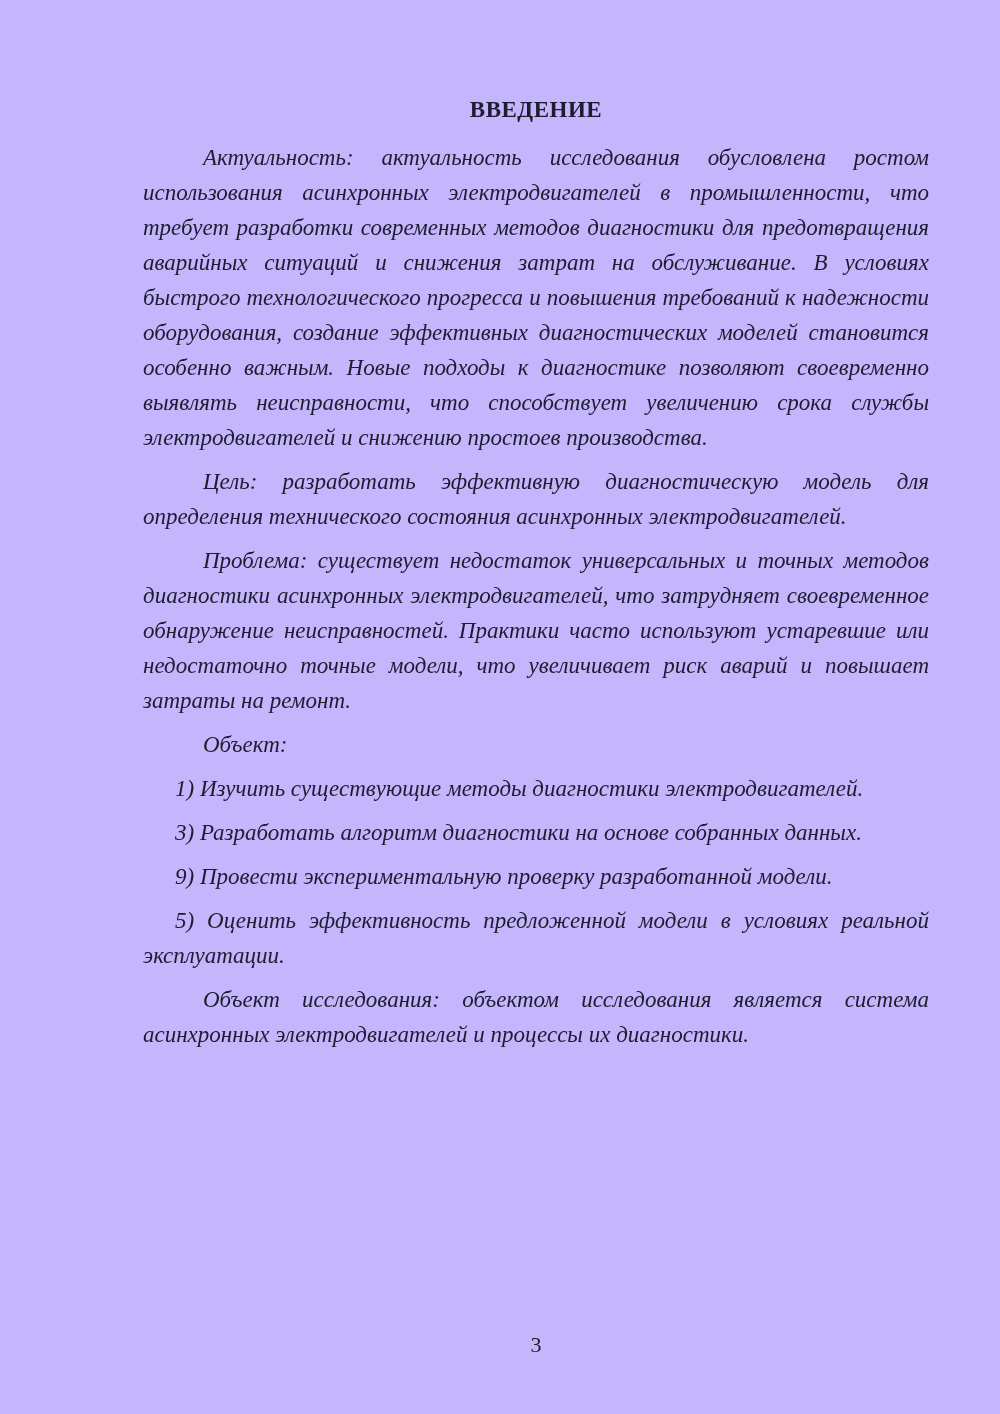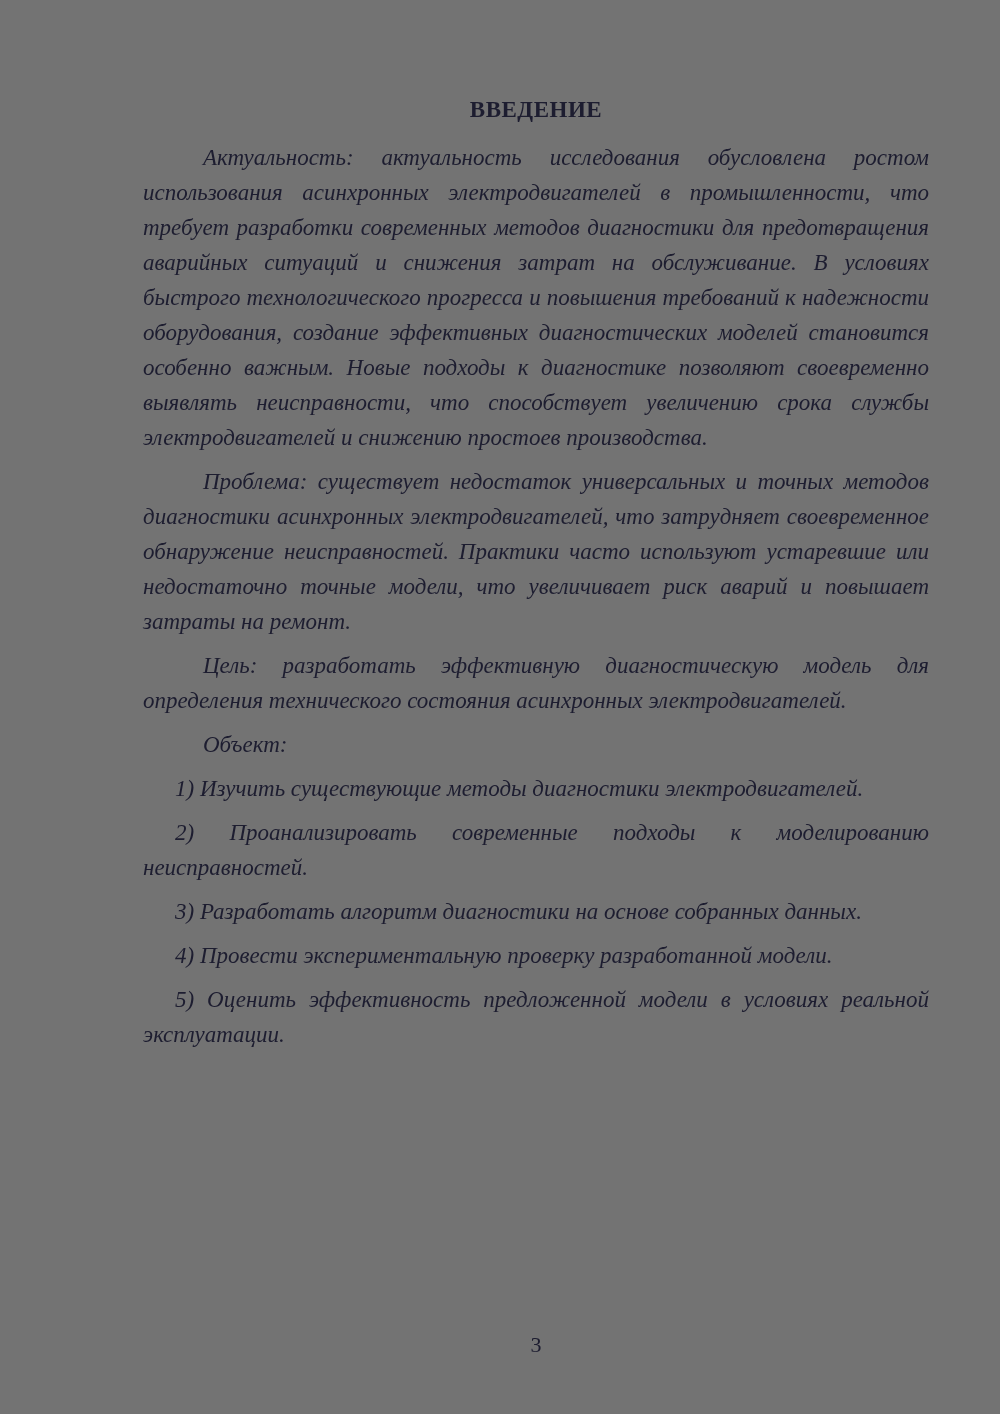--- a/index.html
+++ b/index.html
@@ -5,21 +5,21 @@
   html, body {
     margin: 0;
     padding: 0;
     background: #ffffff;
   }
   .page {
     position: relative;
     width: 1000px;
     height: 1414px;
     margin: 0 auto;
-    background: #737373;
+    background: #c4b5fd;
     box-sizing: border-box;
     padding: 92px 71px 0 143px;
     font-family: "Liberation Serif", "DejaVu Serif", serif;
     font-size: 23px;
     line-height: 35px;
     color: #1d1d30;
     overflow: hidden;
   }
   .doc-title {
     font-size: 23px;
@@ -49,33 +49,33 @@
 </style>
 </head>
 <body>
 
 <div class="page">
 
   <h1 class="doc-title">ВВЕДЕНИЕ</h1>
 
   <p class="para">Актуальность: актуальность исследования обусловлена ростом использования асинхронных электродвигателей в промышленности, что требует разработки современных методов диагностики для предотвращения аварийных ситуаций и снижения затрат на обслуживание. В условиях быстрого технологического прогресса и повышения требований к надежности оборудования, создание эффективных диагностических моделей становится особенно важным. Новые подходы к диагностике позволяют своевременно выявлять неисправности, что способствует увеличению срока службы электродвигателей и снижению простоев производства.</p>
 
+  <p class="para">Цель: разработать эффективную диагностическую модель для определения технического состояния асинхронных электродвигателей.</p>
+
   <p class="para">Проблема: существует недостаток универсальных и точных методов диагностики асинхронных электродвигателей, что затрудняет своевременное обнаружение неисправностей. Практики часто используют устаревшие или недостаточно точные модели, что увеличивает риск аварий и повышает затраты на ремонт.</p>
-
-  <p class="para">Цель: разработать эффективную диагностическую модель для определения технического состояния асинхронных электродвигателей.</p>
 
   <p class="para">Объект:</p>
 
   <p class="para list-item">1) Изучить существующие методы диагностики электродвигателей.</p>
 
-  <p class="para list-item">2) Проанализировать современные подходы к моделированию неисправностей.</p>
 
   <p class="para list-item">3) Разработать алгоритм диагностики на основе собранных данных.</p>
 
-  <p class="para list-item">4) Провести экспериментальную проверку разработанной модели.</p>
+  <p class="para list-item">9) Провести экспериментальную проверку разработанной модели.</p>
 
   <p class="para list-item">5) Оценить эффективность предложенной модели в условиях реальной эксплуатации.</p>
 
+  <p class="para">Объект исследования: объектом исследования является система асинхронных электродвигателей и процессы их диагностики.</p>
 
 
   <div class="page-number">3</div>
 
 </div>
 
 </body></html>

